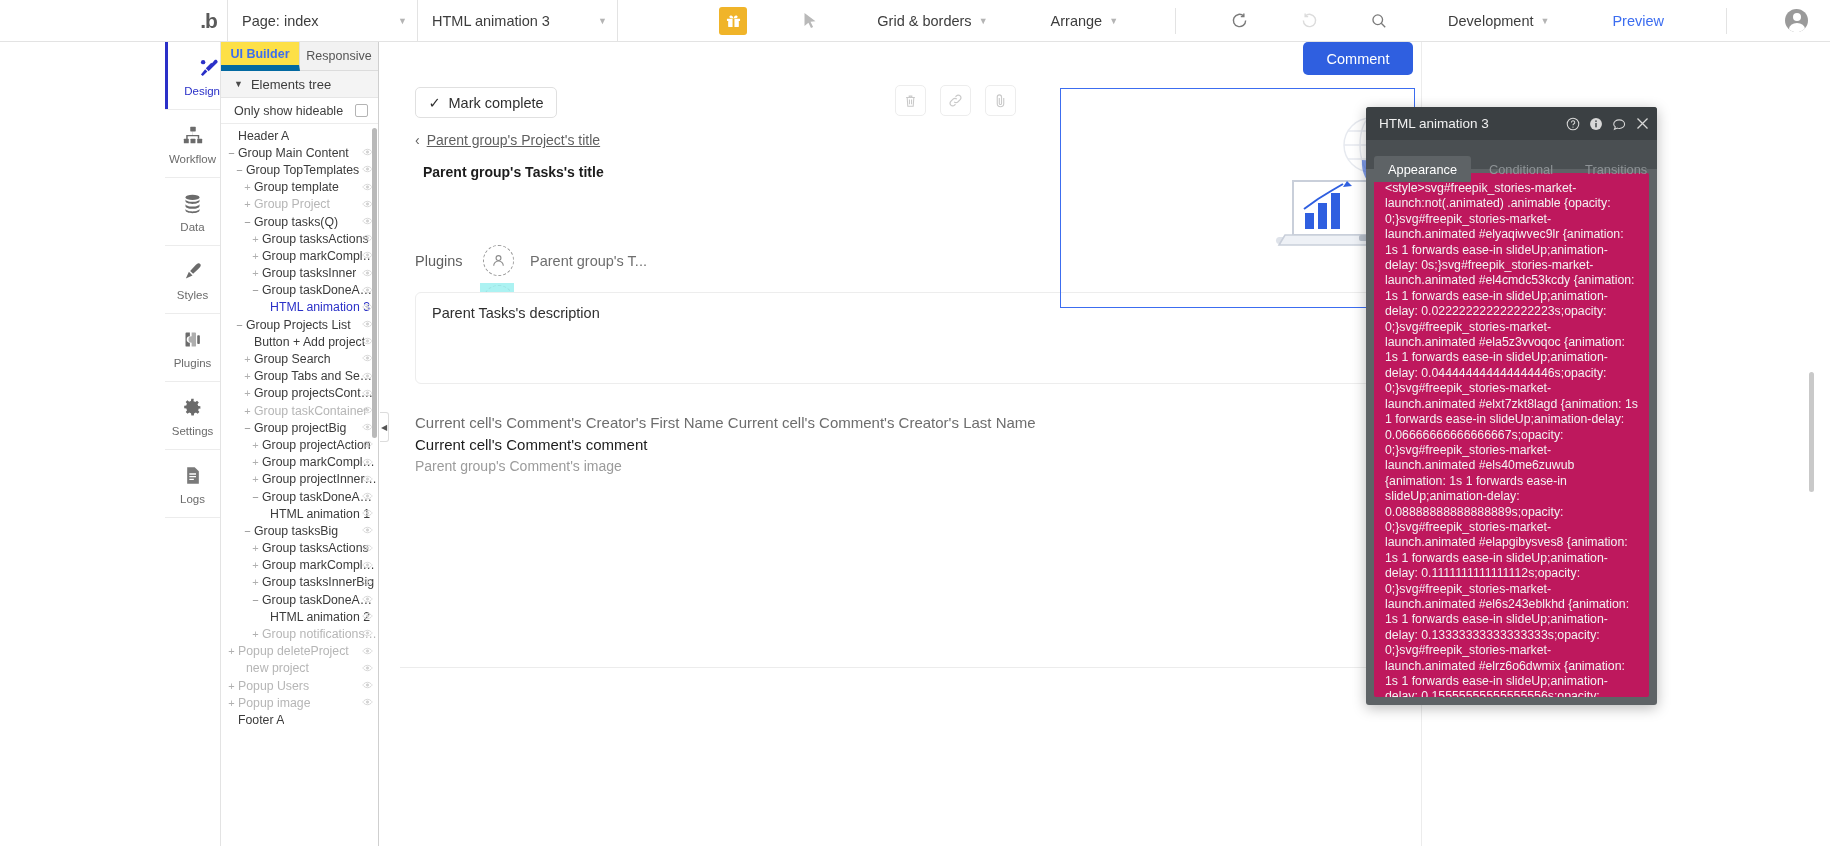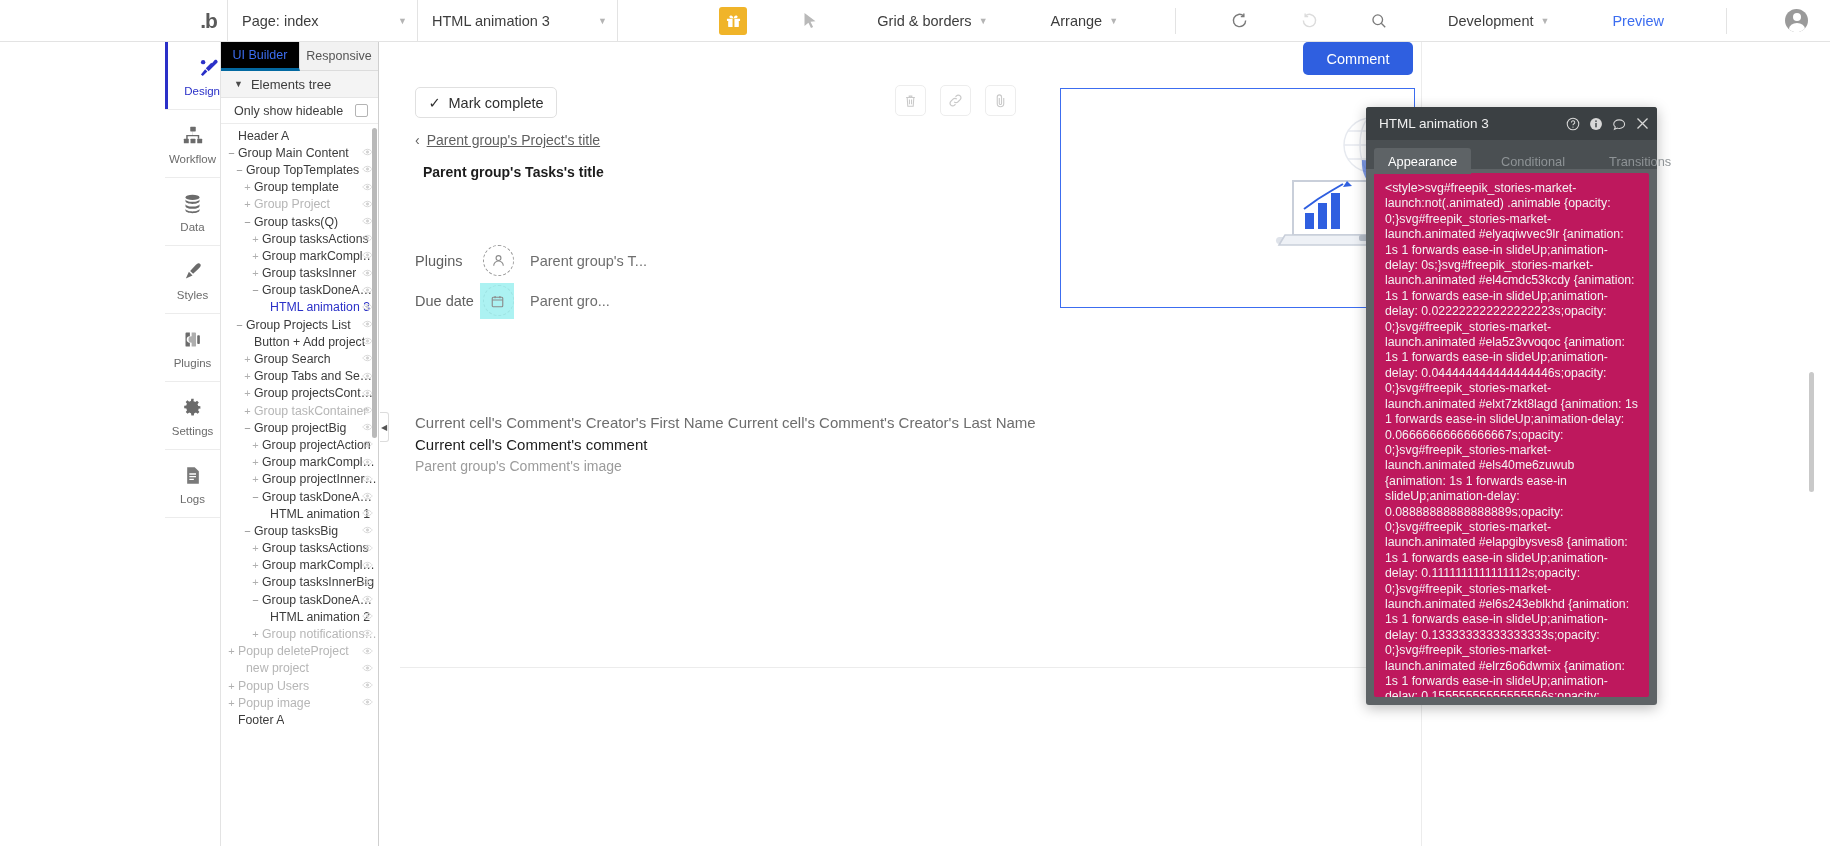--- a/index.html
+++ b/index.html
@@ -97,22 +97,22 @@
   .panel {
     position: absolute; top: 42px; left: 221px; width: 158px; bottom: 0;
     background: #fff; border-right: 1px solid #cfcfcf;
   }
   .panel-tabs { display: flex; height: 29px; border-bottom: 1px solid #dcdcdc; }
   .ptab {
     flex: 1; display: flex; align-items: center; justify-content: center;
     font-size: 12.5px; color: #555; background: #f2f2f2;
     border-right: 1px solid #dcdcdc; cursor: pointer;
   }
-  .ptab.active { background: #000000; color: #3c6df0; border-bottom: 3px solid #0369a1;
-    margin-bottom: -1px; }
+  .ptab.active { background: #fde047; color: #3c6df0; border-bottom: 6px solid #0369a1;
+    margin-bottom: -1px; font-weight: bold; }
   .ptab:last-child { border-right: none; }
   .panel-head {
     height: 27px; display: flex; align-items: center; gap: 8px;
     padding-left: 13px; font-size: 13px; color: #3d3d3d;
     background: #f4f4f4; border-bottom: 1px solid #e6e6e6; cursor: pointer;
   }
   .panel-head .tri { font-size: 9px; color: #4a4a4a; }
   .panel-sub {
     height: 26px; display: flex; align-items: center;
     padding: 0 10px 0 13px; font-size: 12.5px; color: #3d3d3d;
@@ -253,21 +253,21 @@
     background: #5e6366; border-radius: 3px;
     box-shadow: 0 3px 14px rgba(0,0,0,.28);
   }
   .pe-head {
     height: 33px; background: #3b4043; border-radius: 3px 3px 0 0;
     display: flex; align-items: center; padding: 0 8px 0 13px;
     color: #f0f0f0; font-size: 13.5px;
   }
   .pe-head-icons { margin-left: auto; display: flex; align-items: center; gap: 9px; }
   .pe-hic { color: #d8d8d8; font-size: 13px; cursor: pointer; display:flex; }
-  .pe-tabs { display: flex; height: 29px; padding: 8px 0 0 8px; gap: 16px; }
+  .pe-tabs { display: flex; height: 29px; padding: 16px 0 0 8px; gap: 4px; }
   .pe-tab {
     padding: 0 14px; height: 26px; display: flex; align-items: center;
     font-size: 12.8px; color: #8e9396; cursor: pointer;
   }
   .pe-tab.active {
     background: #5e6366; color: #fff; border-radius: 3px 3px 0 0;
   }
   .pe-tabstrip-bg {
     position: absolute; left: 0; right: 0; top: 33px; height: 29px;
     background: #4a4f52; border-bottom: none; z-index: 0;
@@ -768,20 +768,23 @@
             <svg width="15" height="15" viewBox="0 0 16 16" fill="none" stroke="#777" stroke-width="1.2">
                 <rect x="2.4" y="3.4" width="11.2" height="10.2" rx="1"></rect>
                 <path d="M2.4 6.4h11.2M5.4 2v2.6M10.6 2v2.6"></path>
               </svg>
           </span>
         </span>
       </span>
       <span class="val">Parent gro...</span>
     </div>
 
+    <div class="desc-box">
+      <div class="txt">Parent Tasks's description</div>
+    </div>
 
     <div class="comment-meta">Current cell's Comment's Creator's First Name Current cell's Comment's Creator's Last Name</div>
     <div class="comment-body">Current cell's Comment's comment</div>
     <div class="comment-img">Parent group's Comment's image</div>
 
     <div class="illus-frame">
       <div class="illus">
         <svg width="355" height="220" viewBox="0 0 355 220">
           <g stroke="#e6e9ef" fill="none" stroke-width="1.4">
             <circle cx="310" cy="56" r="27"></circle>

